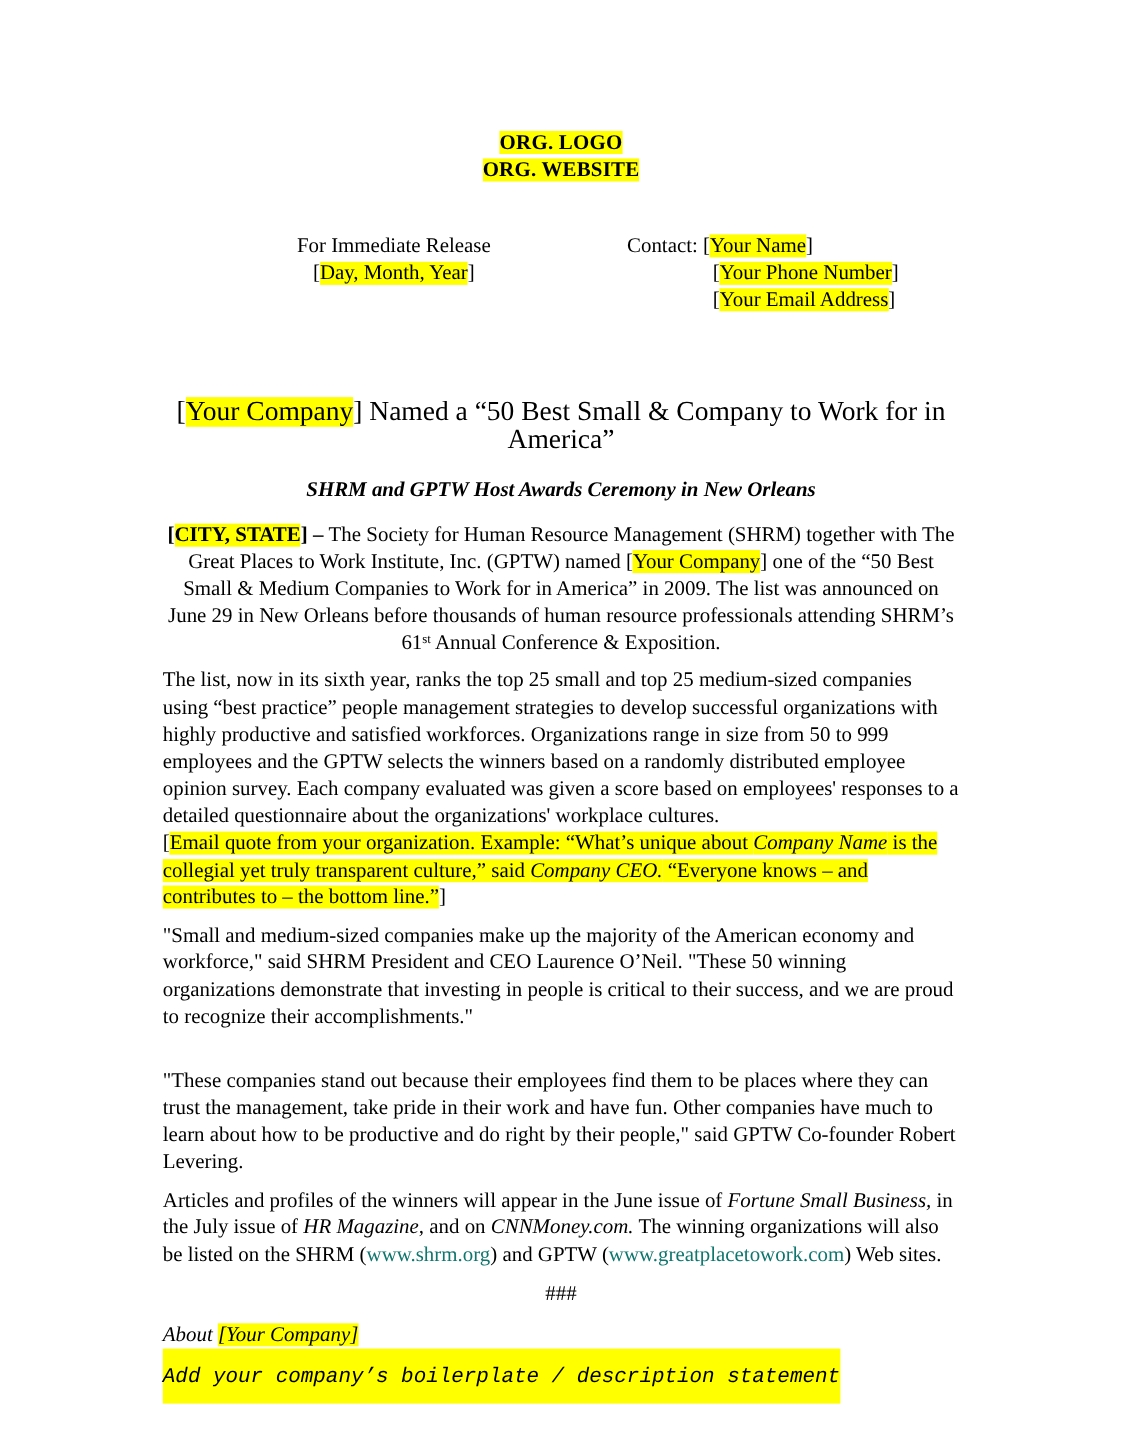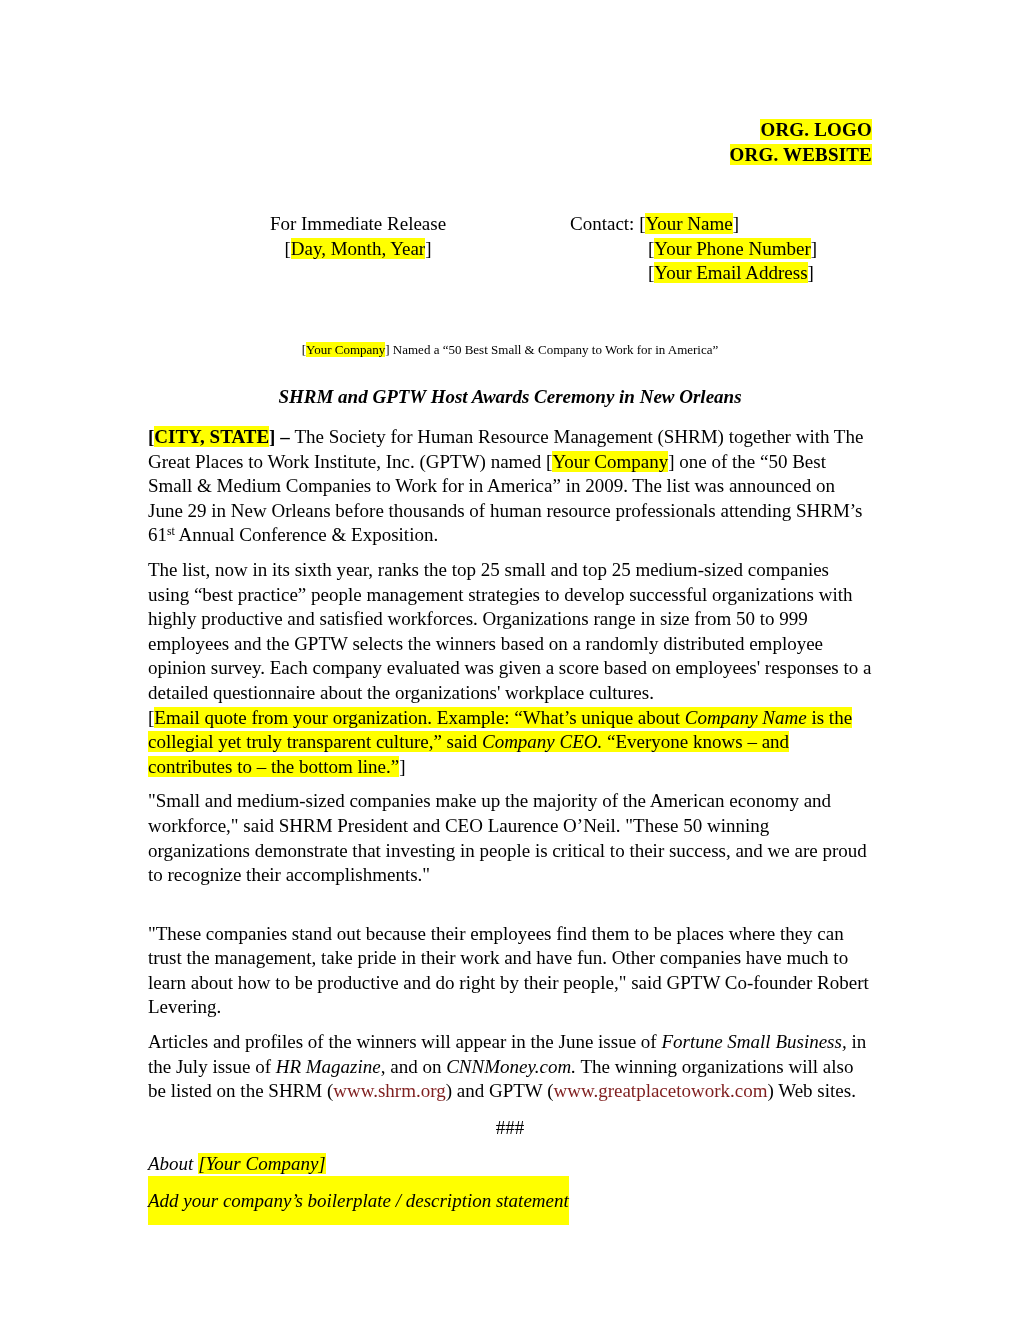--- a/index.html
+++ b/index.html
@@ -28,26 +28,26 @@
     top: 118px;
     width: 724px;
   }
   
   .hl {
     background-color: #ffff00;
   }
   .bold { font-weight: bold; }
   .ital { font-style: italic; text-align: center; }
   .link {
-    color: #7f1d1d;
+    color: #0f766e;
     text-decoration: none;
   }
   
   .org-header {
-    text-align: right;
+    text-align: center;
     font-weight: bold;
     font-size: 19px;
     line-height: 24.5px;
     letter-spacing: 0.2px;
   }
   .org-header .line { display: block; }
   
   .release-block {
     position: relative;
     margin-top: 45px;
@@ -65,42 +65,42 @@
   .release-right {
     position: absolute;
     left: 422px;
     top: 0;
     width: 300px;
   }
   .release-right .line { display: block; white-space: nowrap; }
   .release-right .indent { padding-left: 78px; }
   
   .headline {
-    margin-top: 51px;
+    margin-top: 76px;
     text-align: center;
-    font-size: 13px;
+    font-size: 25px;
     line-height: 24.5px;
   }
   .subhead {
     margin-top: 22px;
     text-align: center;
     font-size: 19px;
     font-weight: bold;
     font-style: italic;
     line-height: 24.5px;
   }
   
   p.body {
     margin: 0;
     padding: 0;
     font-size: 19px;
     line-height: 24.6px;
     text-align: left;
   }
-  p.gap-lead { margin-top: 16px; }
+  p.gap-lead { margin-top: 16px; text-align: center; }
   p.gap-sm { margin-top: 10px; }
   p.gap-lg { margin-top: 34px; }
   sup.ord {
     font-size: 0.62em;
     vertical-align: 0.48em;
     line-height: 0;
   }
   
   .quote-block {
     margin-top: 12px;
@@ -119,21 +119,21 @@
     font-size: 19px;
     font-style: italic;
     line-height: 24.6px;
   }
   .boiler-line {
     margin-top: 12px;
     font-size: 19px;
     font-style: italic;
     line-height: 24.6px;
   }
-  .boiler-line .hl { padding: 14px 0; }
+  .boiler-line .hl { padding: 14px 0; font-family: Liberation Mono, monospace; }
 </style>
 </head>
 <body>
 
 <div class="page">
   <div class="content">
 
     <div class="org-header">
       <span class="line"><span class="hl">ORG. LOGO</span></span>
       <span class="line"><span class="hl">ORG. WEBSITE</span></span>

